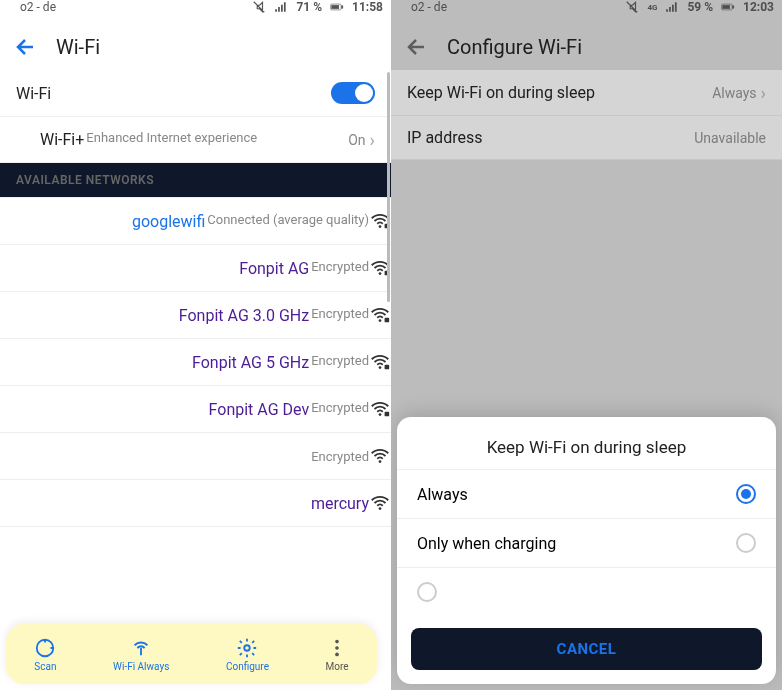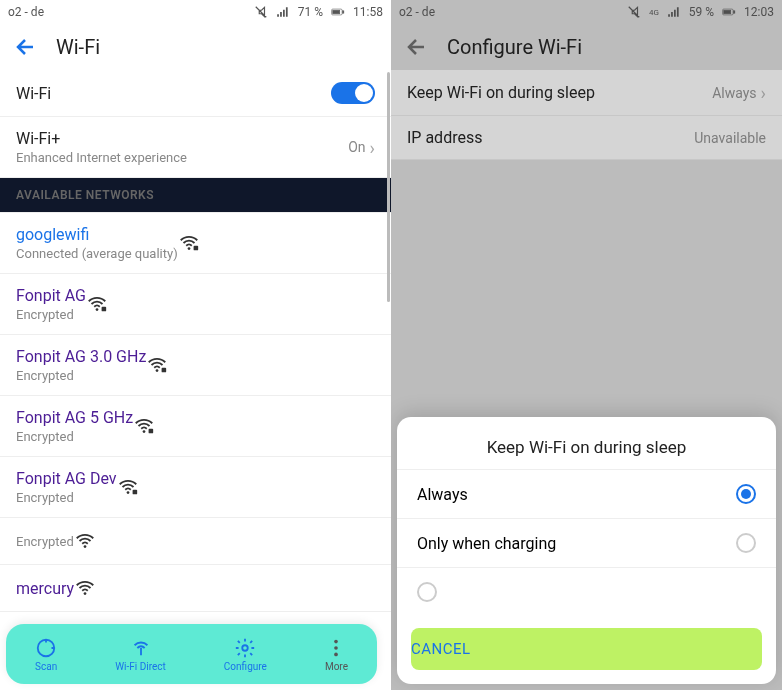--- a/index.html
+++ b/index.html
@@ -1,66 +1,66 @@
 <!DOCTYPE html>
 <html><head>
 <meta charset="utf-8">
 <style>
 * { margin: 0; padding: 0; box-sizing: border-box; font-family: -apple-system, BlinkMacSystemFont, "Segoe UI", Roboto, Arial, sans-serif; }
 body { background: #fff; width: 782px; height: 690px; display: flex; }
 .phone { width: 391px; height: 690px; position: relative; overflow: hidden; }
 .phone.left { background: #fff; }
 .phone.right { background: #cccccc; }
 
-.statusbar { height: 24px; display: flex; align-items: center; justify-content: space-between; padding: 0 8px; font-size: 12px; color: #555; }
+.statusbar { height: 24px; display: flex; align-items: flex-start; justify-content: space-between; padding: 0 8px; font-size: 12px; color: #555; margin-left: 12px; }
 .phone.right .statusbar { color: #555; }
 .sb-left { font-size: 12px; }
-.sb-right { display: flex; align-items: center; gap: 8px; }
+.sb-right { display: flex; align-items: center; gap: 8px; font-weight: bold; }
 .sb-icon { width: 14px; height: 14px; display: inline-block; }
 
 .titlebar { height: 46px; display: flex; align-items: center; padding: 0 14px; gap: 18px; }
 .back-arrow { color: #1a73e8; width: 24px; height: 24px; display: flex; align-items: center; justify-content: center; }
 .phone.right .back-arrow { color: #666; }
 .title { font-size: 20px; color: #222; font-weight: 400; }
 
 .row { padding: 12px 16px; border-bottom: 1px solid #eee; display: flex; align-items: center; justify-content: space-between; background: #fff; }
 .phone.right .row { background: #e8e8e8; border-bottom: 1px solid #d8d8d8; }
-.row-left { display: flex; flex-direction: column; gap: 2px; }
+.row-left { display: flex; flex-direction: row; gap: 2px; margin-left: 24px; }
 .row-title { font-size: 16px; color: #222; }
 .row-sub { font-size: 13px; color: #888; }
 .row-right { font-size: 14px; color: #888; display: flex; align-items: center; gap: 4px; }
 
 .toggle { width: 44px; height: 22px; background: #1a73e8; border-radius: 11px; position: relative; }
 .toggle::after { content: ""; position: absolute; right: 2px; top: 2px; width: 18px; height: 18px; background: #fff; border-radius: 50%; }
 
 .section-header { background: #0f172a; padding: 10px 16px; font-size: 12px; font-weight: 600; color: #666; letter-spacing: 0.5px; border-bottom: 1px solid #eee; }
 
-.net-row { padding: 12px 16px; border-bottom: 1px solid #eee; display: flex; align-items: center; justify-content: flex-start; background: #fff; }
+.net-row { padding: 12px 0; border-bottom: 1px solid #eee; display: flex; align-items: center; justify-content: flex-end; background: #fff; }
 .net-title { font-size: 16px; color: #4c1d95; }
 .net-title.connected { color: #1a73e8; }
 .net-sub { font-size: 13px; color: #888; }
 .wifi-icon { width: 22px; height: 22px; }
 
-.bottom-nav { position: absolute; bottom: 6px; left: 6px; right: 14px; height: 60px; background: #5eead4; border-radius: 18px; display: flex; justify-content: space-around; align-items: center; box-shadow: 0 -2px 10px rgba(0,0,0,0.08); }
+.bottom-nav { position: absolute; bottom: 6px; left: 6px; right: 14px; height: 60px; background: #fef9c3; border-radius: 18px; display: flex; justify-content: space-around; align-items: center; box-shadow: 0 -2px 10px rgba(0,0,0,0.08); }
 .nav-item { display: flex; flex-direction: column; align-items: center; gap: 2px; color: #1a73e8; }
 .nav-item.gray { color: #555; }
 .nav-icon { width: 22px; height: 22px; }
 .nav-label { font-size: 10px; }
 
 .chevron { font-size: 18px; color: #aaa; }
 
 .scrim { position: absolute; inset: 0; background: rgba(0,0,0,0.08); }
 
 .dialog { position: absolute; left: 6px; right: 6px; bottom: 6px; background: #fff; border-radius: 14px; padding: 4px 0 10px; box-shadow: 0 -4px 20px rgba(0,0,0,0.15); }
 .dialog-title { text-align: center; font-size: 17px; color: #222; padding: 16px 0 12px; }
 .dialog-row { padding: 14px 20px; display: flex; align-items: center; justify-content: space-between; border-top: 1px solid #eee; }
 .radio { width: 20px; height: 20px; border: 2px solid #ccc; border-radius: 50%; }
 .radio.checked { border-color: #1a73e8; position: relative; }
 .radio.checked::after { content: ""; position: absolute; inset: 3px; background: #1a73e8; border-radius: 50%; }
-.dialog-cancel { margin: 12px 14px 4px; background: #bef264; border-radius: 8px; text-align: left; padding: 12px 0; color: #1a73e8; font-size: 15px; font-weight: 400; letter-spacing: 0.5px; }
+.dialog-cancel { margin: 12px 14px 4px; background: #0f172a; border-radius: 8px; text-align: center; padding: 12px 0; color: #1a73e8; font-size: 15px; font-weight: 700; letter-spacing: 0.5px; }
 
 .scroll-ind { position: absolute; right: 1px; top: 72px; width: 3px; height: 230px; background: #bbb; border-radius: 2px; }
 </style>
 </head>
 <body>
 
 <div class="phone left">
   <div class="statusbar">
     <span class="sb-left">o2 - de</span>
     <span class="sb-right">
@@ -190,21 +190,21 @@
       <svg class="nav-icon" viewBox="0 0 24 24" fill="none" stroke="currentColor" stroke-width="2">
           <circle cx="12" cy="12" r="9"></circle>
           <path d="M12 3v3M21 12h-3"></path>
         </svg>
       <span class="nav-label">Scan</span>
     </div>
     <div class="nav-item">
       <svg class="nav-icon" viewBox="0 0 24 24" fill="none" stroke="currentColor" stroke-width="2">
           <path d="M12 20v-8M5 9c4-4 10-4 14 0M8 12c2.5-2.5 5.5-2.5 8 0"></path>
         </svg>
-      <span class="nav-label">Wi-Fi Direct</span>
+      <span class="nav-label">Wi-Fi Always</span>
     </div>
     <div class="nav-item">
       <svg class="nav-icon" viewBox="0 0 24 24" fill="none" stroke="currentColor" stroke-width="2">
           <circle cx="12" cy="12" r="3"></circle>
           <path d="M12 2v3M12 19v3M4.2 4.2l2.1 2.1M17.7 17.7l2.1 2.1M2 12h3M19 12h3M4.2 19.8l2.1-2.1M17.7 6.3l2.1-2.1"></path>
         </svg>
       <span class="nav-label">Configure</span>
     </div>
     <div class="nav-item gray">
       <svg class="nav-icon" viewBox="0 0 24 24" fill="currentColor">

